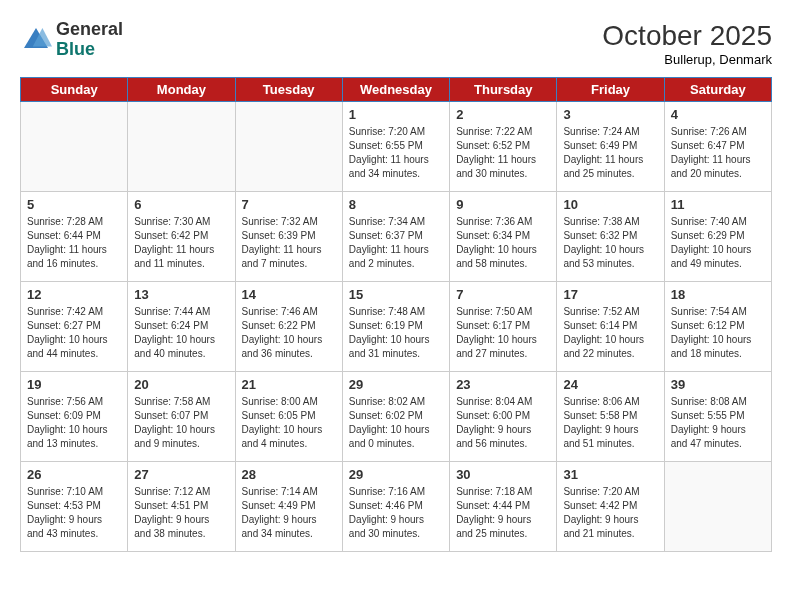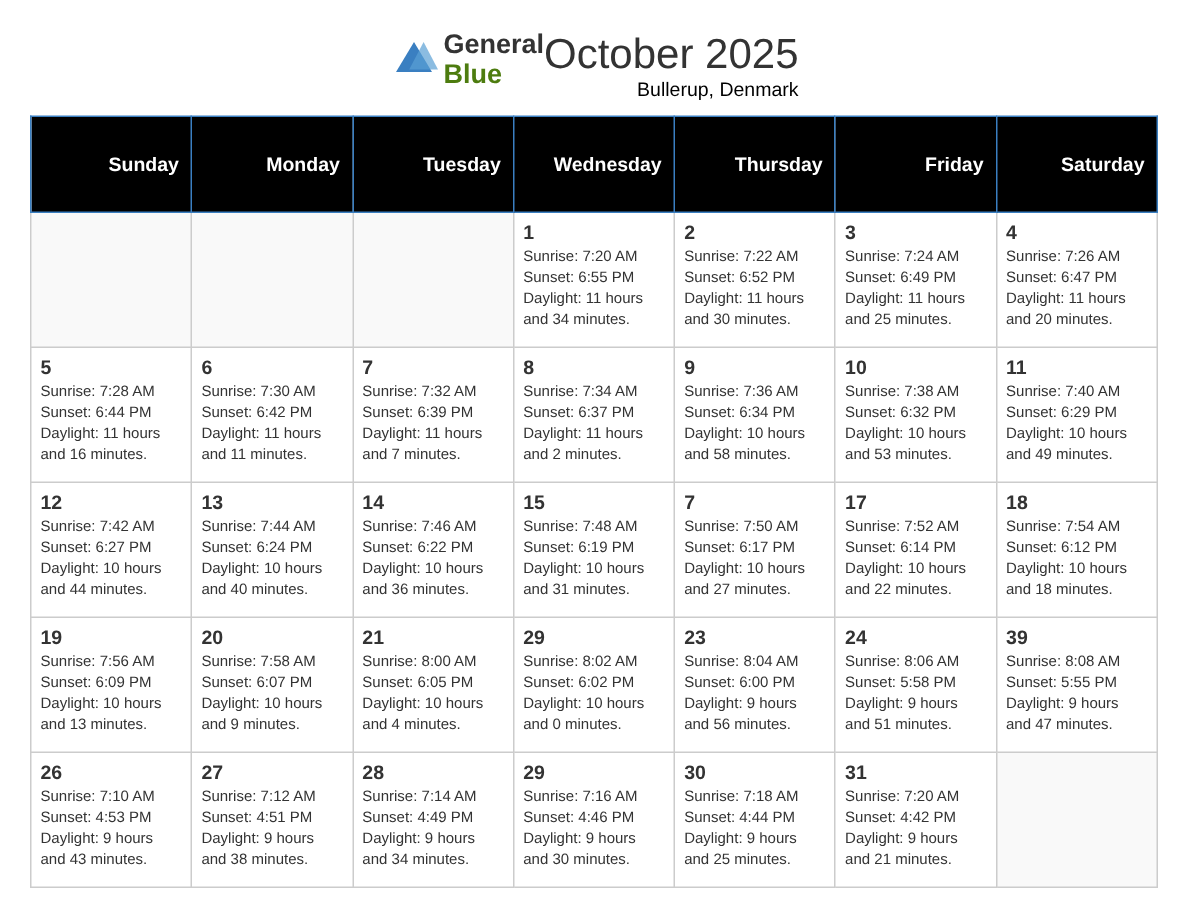--- a/index.html
+++ b/index.html
@@ -5,21 +5,21 @@
     * { box-sizing: border-box; margin: 0; padding: 0; }
     body {
       font-family: Arial, sans-serif;
       background: #fff;
       width: 792px;
       min-height: 612px;
       padding: 20px;
     }
     .header {
       display: flex;
-      justify-content: center;
+      justify-content: space-between;
       align-items: flex-start;
       margin-bottom: 10px;
     }
     .logo {
       display: flex;
       align-items: center;
       gap: 4px;
     }
     .logo-text {
       display: flex;
@@ -27,21 +27,21 @@
       line-height: 1.1;
     }
     .logo-general {
       font-size: 18px;
       font-weight: bold;
       color: #333;
     }
     .logo-blue {
       font-size: 18px;
       font-weight: bold;
-      color: #4d7c0f;
+      color: #0f766e;
     }
     .logo-icon {
       width: 32px;
       height: 32px;
     }
     .title-block {
       text-align: right;
     }
     .month-title {
       font-size: 28px;
@@ -51,26 +51,26 @@
     .location {
       font-size: 13px;
       color: #000000;
     }
     .calendar {
       width: 100%;
       border-collapse: collapse;
       border: 1px solid #ccc;
     }
     .calendar th {
-      background: #000000;
+      background: #b91c1c;
       color: #fff;
       font-size: 13px;
       font-weight: bold;
-      padding: 24px 8px;
-      text-align: right;
+      padding: 4px 8px;
+      text-align: center;
       border: 1px solid #3a7fc1;
     }
     .calendar td {
       vertical-align: top;
       border: 1px solid #ccc;
       padding: 5px 6px;
       font-size: 10.5px;
       color: #333;
       width: calc(100% / 7);
       min-height: 80px;

